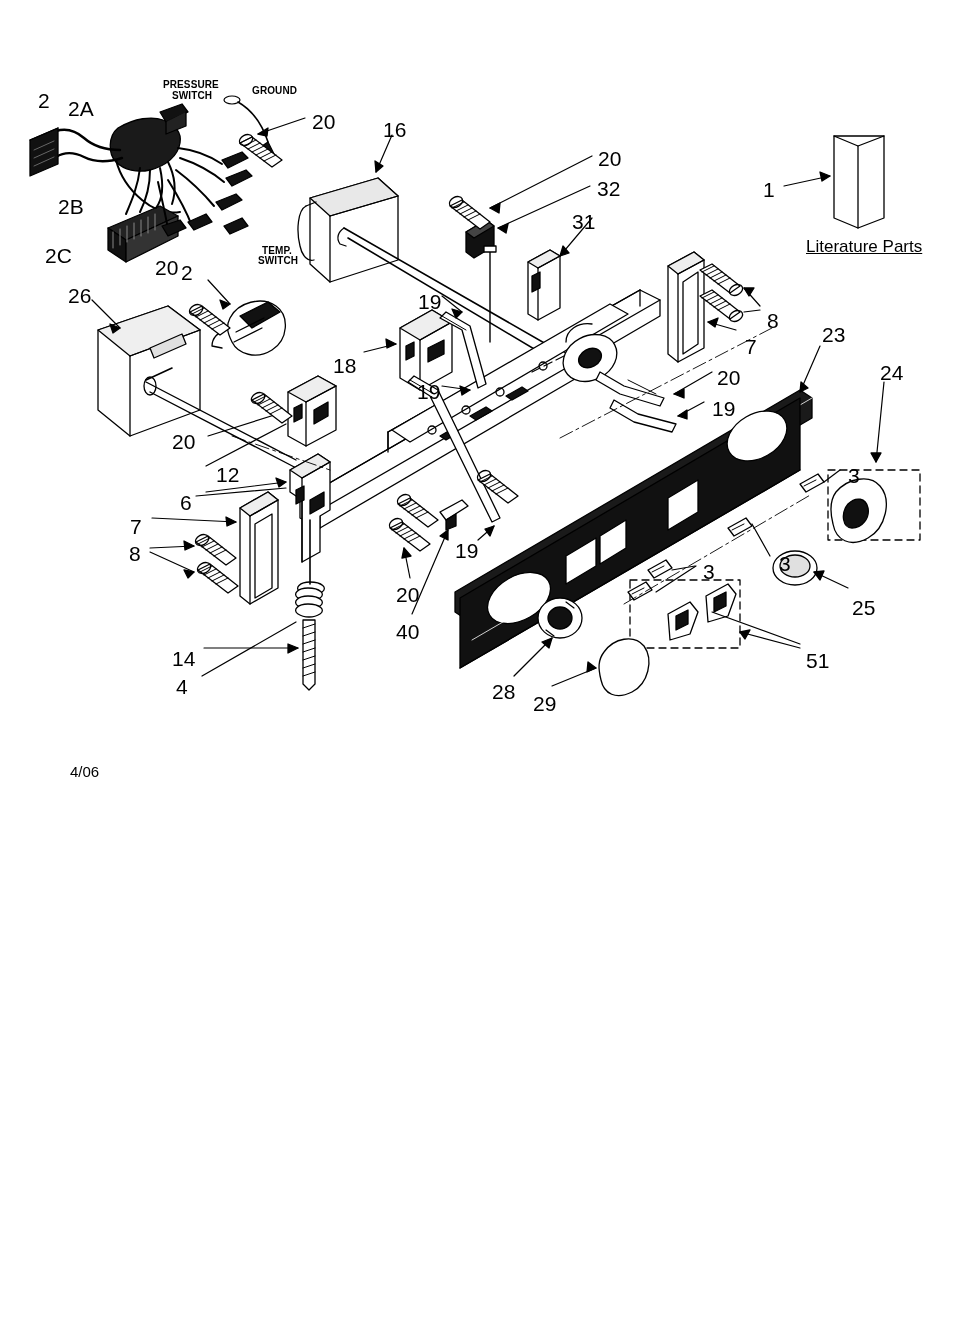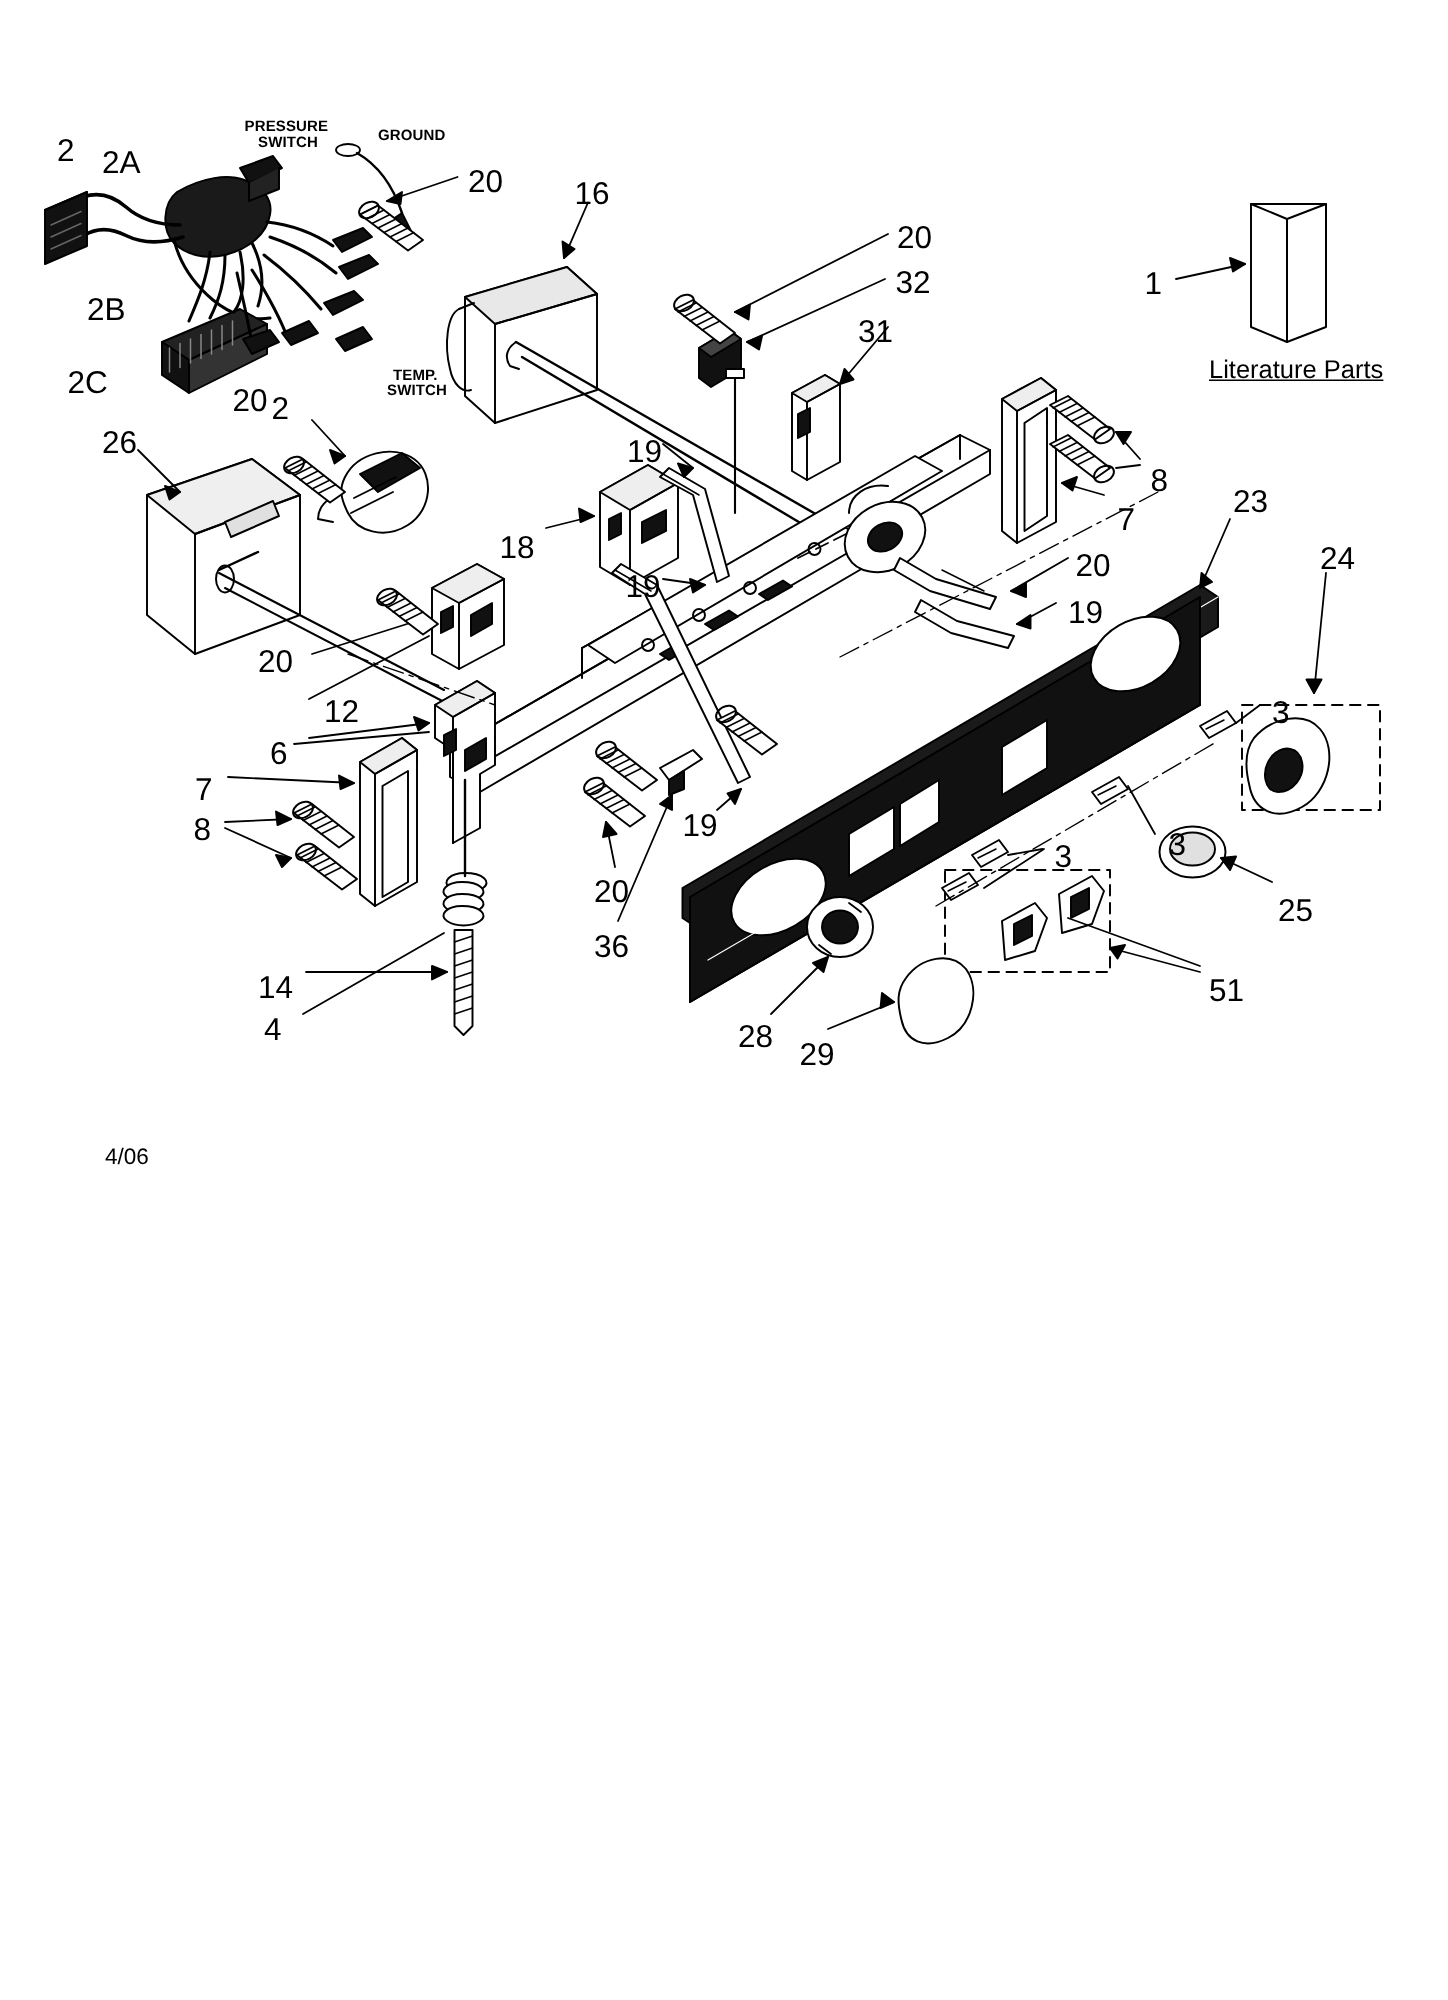--- a/index.html
+++ b/index.html
@@ -468,21 +468,21 @@
   <div class="callout" style="left:172px; top:464px;margin-left:44px;">12</div>
   <div class="callout" style="left:848px; top:465px;">3</div>
   <div class="callout" style="left:180px; top:492px;">6</div>
   <div class="callout" style="left:130px; top:516px;">7</div>
   <div class="callout" style="left:779px; top:553px;">3</div>
   <div class="callout" style="left:129px; top:543px;">8</div>
   <div class="callout" style="left:455px; top:540px;">19</div>
   <div class="callout" style="left:703px; top:561px;">3</div>
   <div class="callout" style="left:852px; top:597px;">25</div>
   <div class="callout" style="left:396px; top:584px;">20</div>
-  <div class="callout" style="left:396px; top:621px;">36</div>
+  <div class="callout" style="left:396px; top:621px;">40</div>
   <div class="callout" style="left:806px; top:650px;">51</div>
   <div class="callout" style="left:172px; top:648px;">14</div>
   <div class="callout" style="left:176px; top:676px;">4</div>
   <div class="callout" style="left:492px; top:681px;">28</div>
   <div class="callout" style="left:533px; top:693px;">29</div>
 
   <div class="callout lit" style="left:806px; top:238px;">Literature Parts</div>
   <div class="callout date" style="left:70px; top:764px;">4/06</div>
 
 </div>

